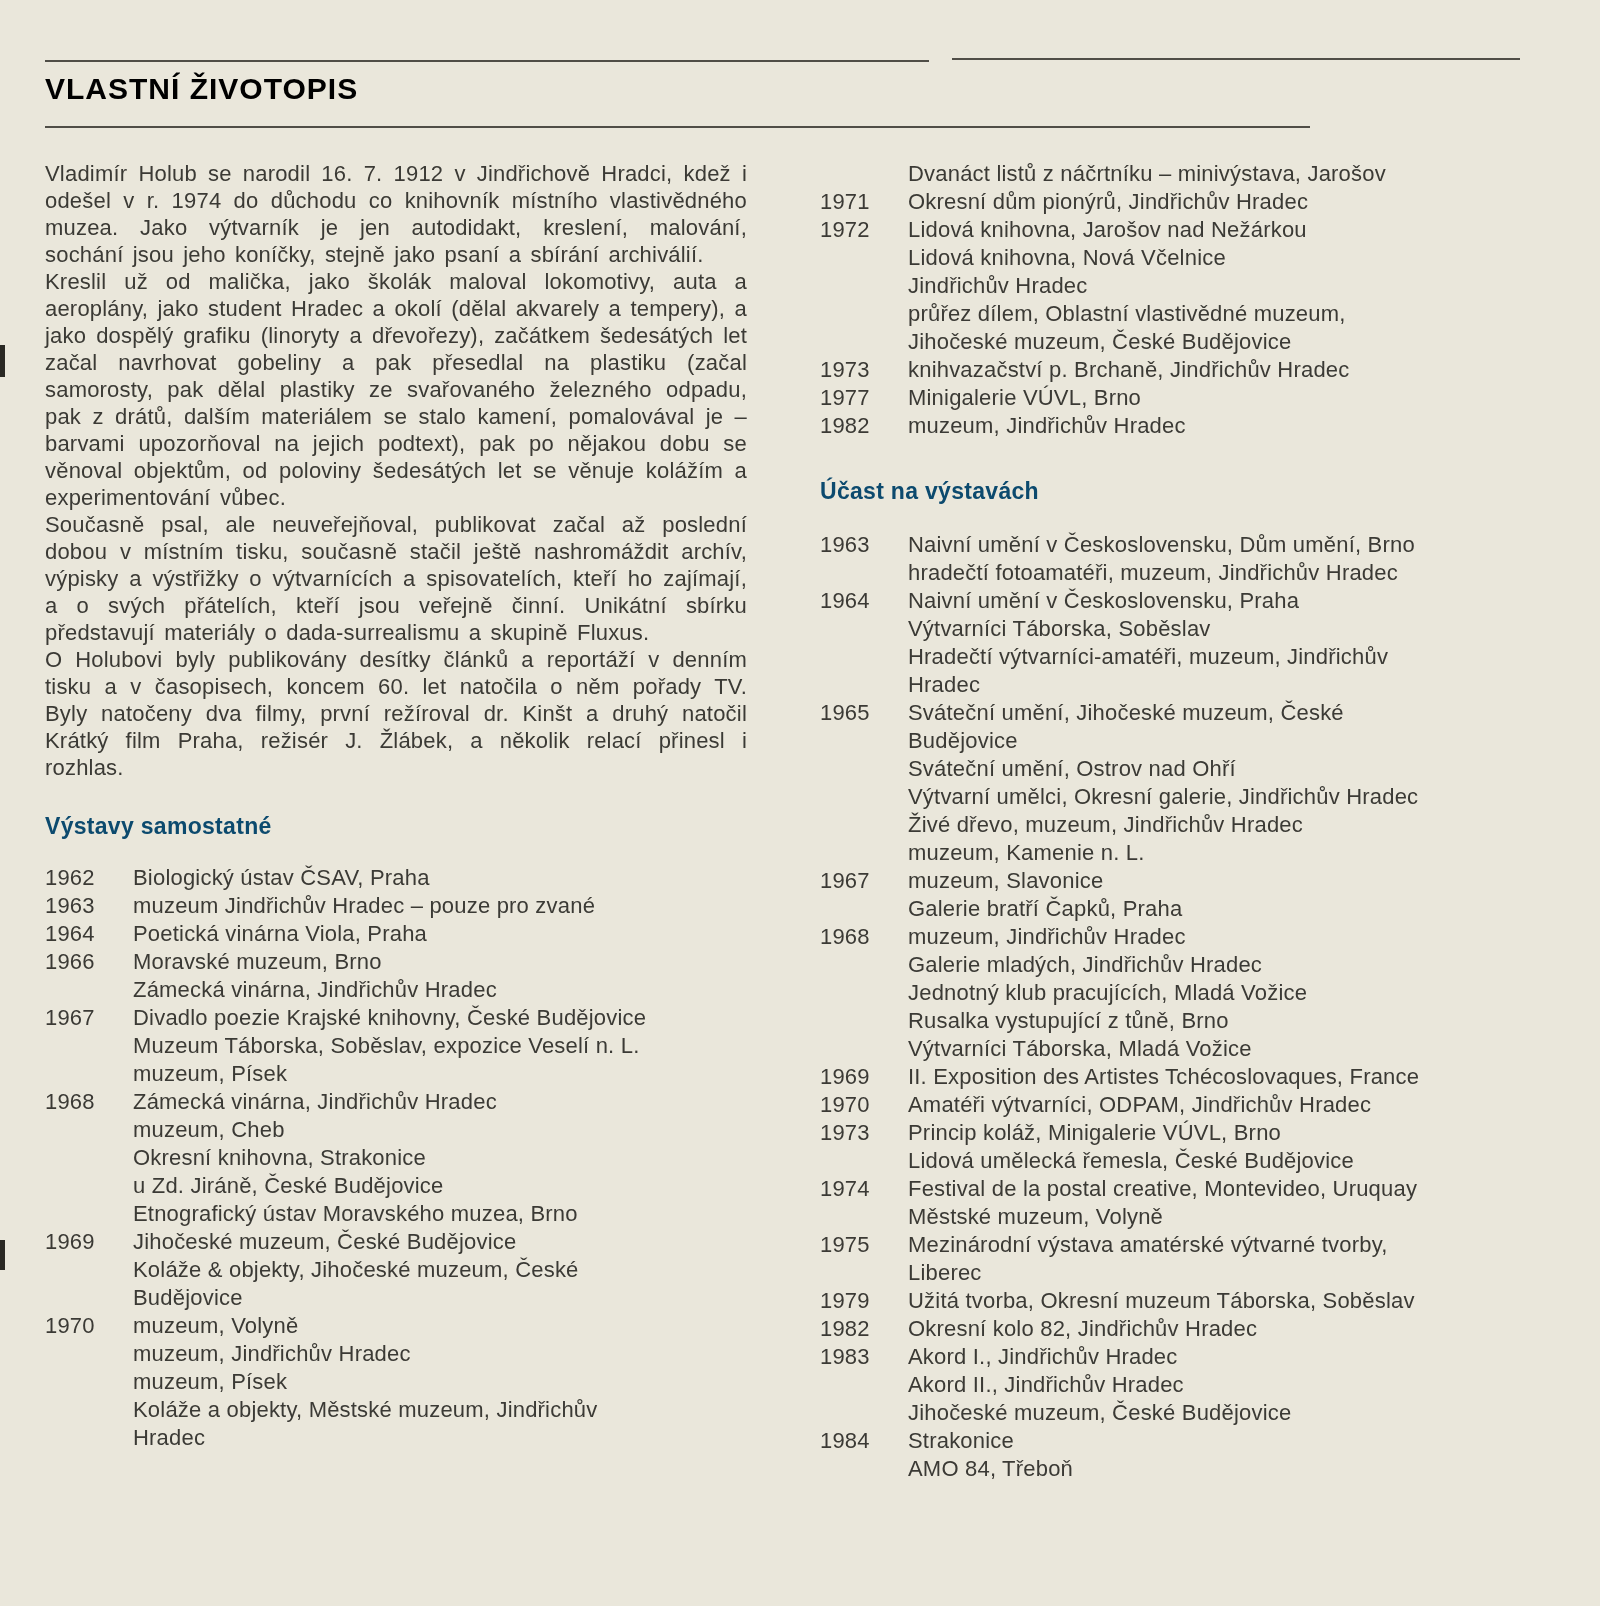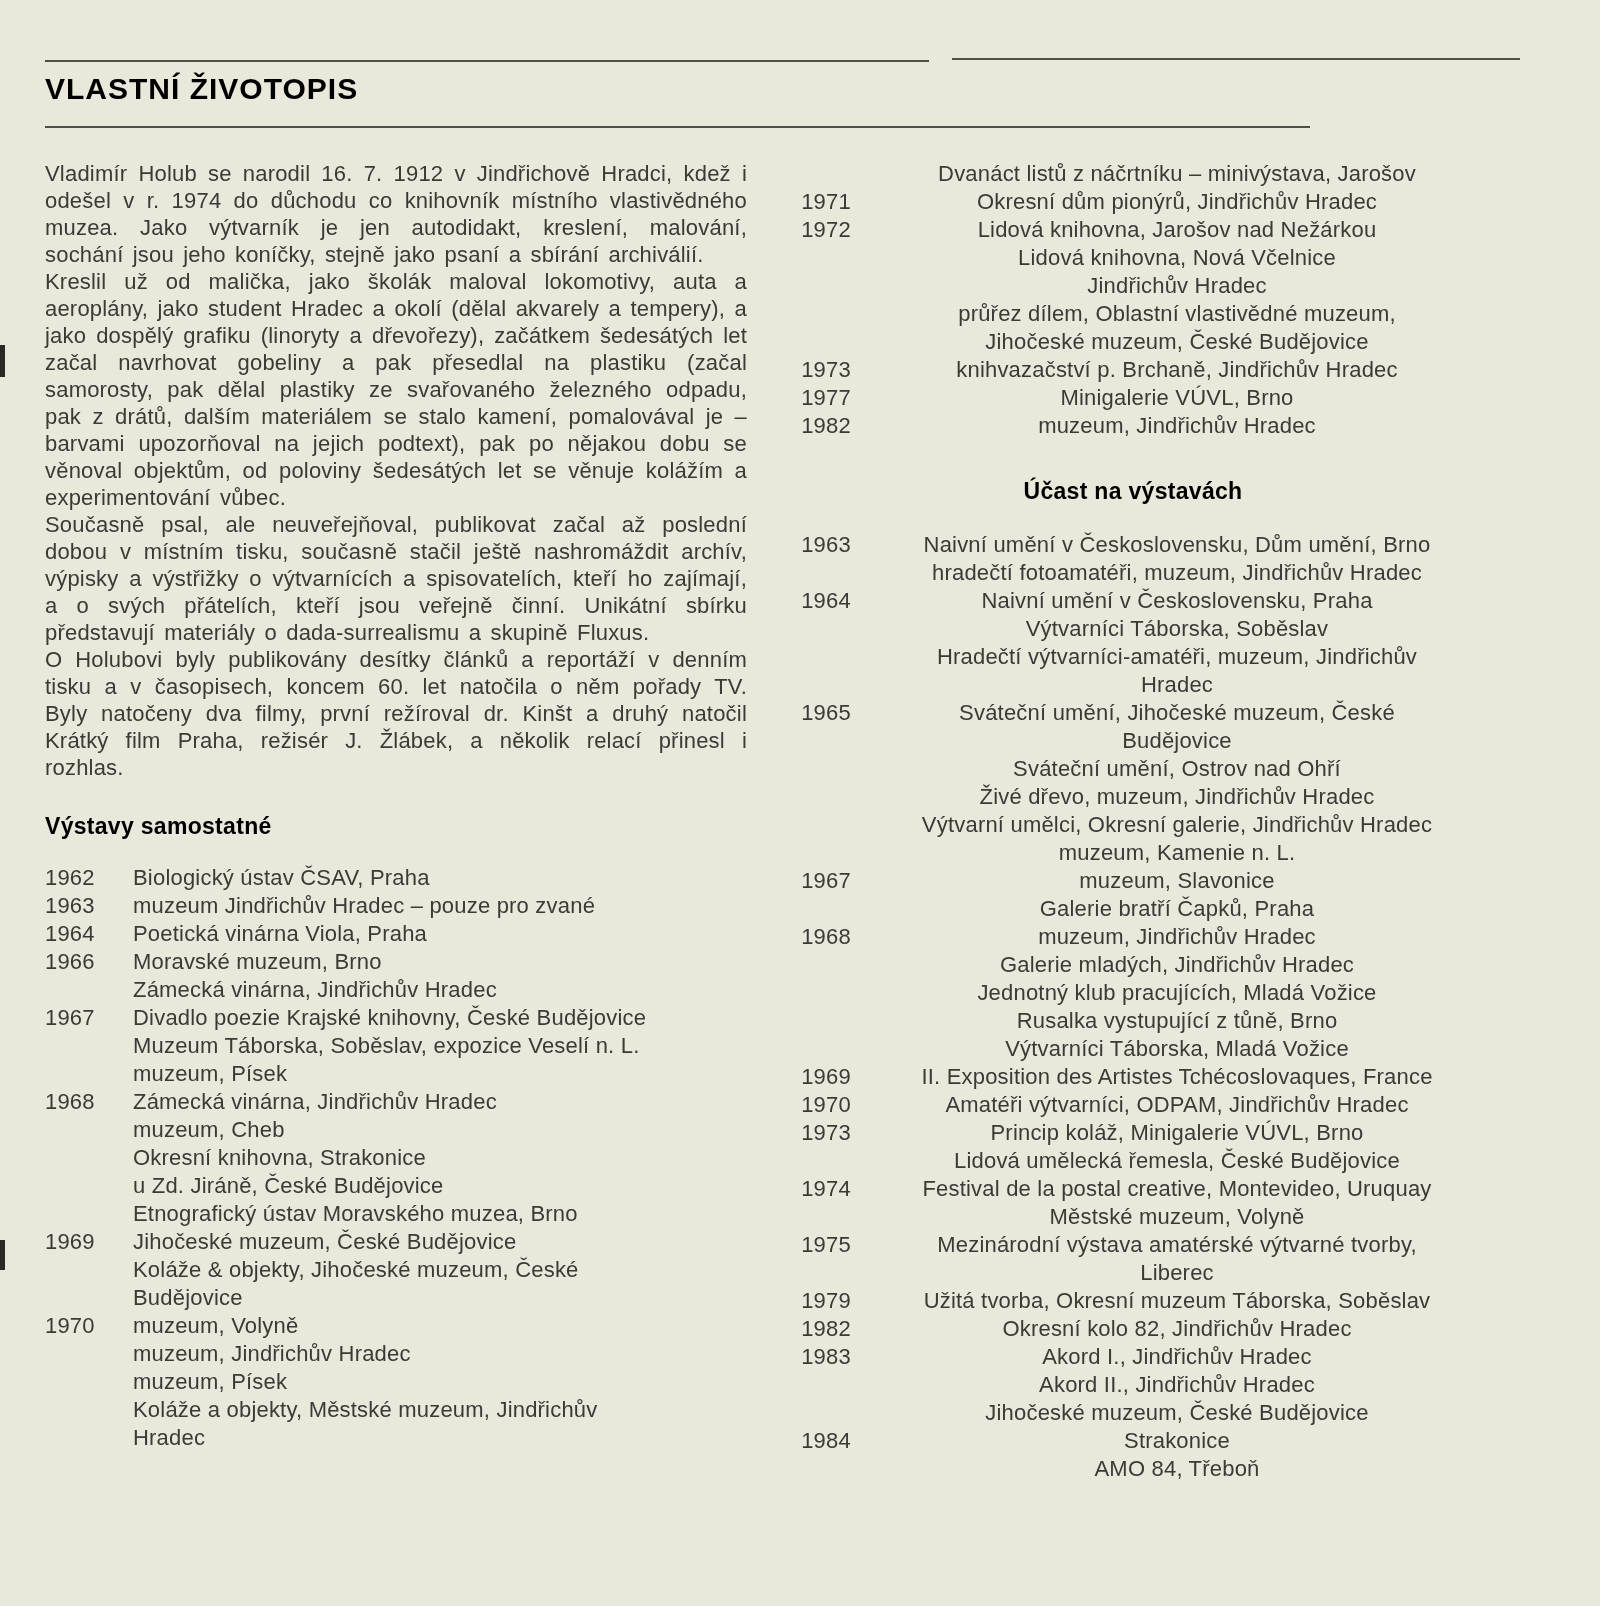--- a/index.html
+++ b/index.html
@@ -16,27 +16,27 @@
   .rule-top-a{left:45px;top:60px;width:884px;}
   .rule-top-b{left:952px;top:58px;width:568px;}
   .rule-under{left:45px;top:126px;width:1265px;}
   .title{
     position:absolute;left:45px;top:72px;margin:0;
     font-size:30px;font-weight:bold;letter-spacing:1px;
     color:#000000;
   }
   .col{position:absolute;top:160px;width:702px;}
   .col-left{left:45px;}
-  .col-right{left:782px;text-align:center;}
+  .col-right{left:820px;}
   .bio p{
     margin:0;font-size:22px;line-height:27px;
     text-align:justify;word-spacing:3px;letter-spacing:0.2px;
   }
   .list-heading{
-    margin:0;font-size:23px;font-weight:bold;color:#000000;
+    margin:0;font-size:23px;font-weight:bold;color:#0c4a6e;
     letter-spacing:0.3px;
   }
   .col-left .list-heading{margin-top:32px;margin-bottom:24px;}
   .col-right .list-heading{margin-top:38px;margin-bottom:26px;}
   .entry-list{font-size:22px;line-height:28px;letter-spacing:0.2px;}
   .entry-row{display:flex;}
   .entry-year{width:88px;flex:0 0 88px;}
   .entry-text{flex:1;}
   .edge-mark{position:absolute;left:0;width:5px;background:#2a2924;}
   .mark1{top:345px;height:32px;}
@@ -223,25 +223,25 @@
         <div class="entry-row">
           <div class="entry-year"></div>
           <div class="entry-text">Budějovice</div>
         </div>
         <div class="entry-row">
           <div class="entry-year"></div>
           <div class="entry-text">Sváteční umění, Ostrov nad Ohří</div>
         </div>
         <div class="entry-row">
           <div class="entry-year"></div>
+          <div class="entry-text">Výtvarní umělci, Okresní galerie, Jindřichův Hradec</div>
+        </div>
+        <div class="entry-row">
+          <div class="entry-year"></div>
           <div class="entry-text">Živé dřevo, muzeum, Jindřichův Hradec</div>
-        </div>
-        <div class="entry-row">
-          <div class="entry-year"></div>
-          <div class="entry-text">Výtvarní umělci, Okresní galerie, Jindřichův Hradec</div>
         </div>
         <div class="entry-row">
           <div class="entry-year"></div>
         </div>
         <div class="entry-row">
           <div class="entry-year"></div>
           <div class="entry-text">muzeum, Kamenie n. L.</div>
         </div>
         <div class="entry-row">
           <div class="entry-year">1967</div>

